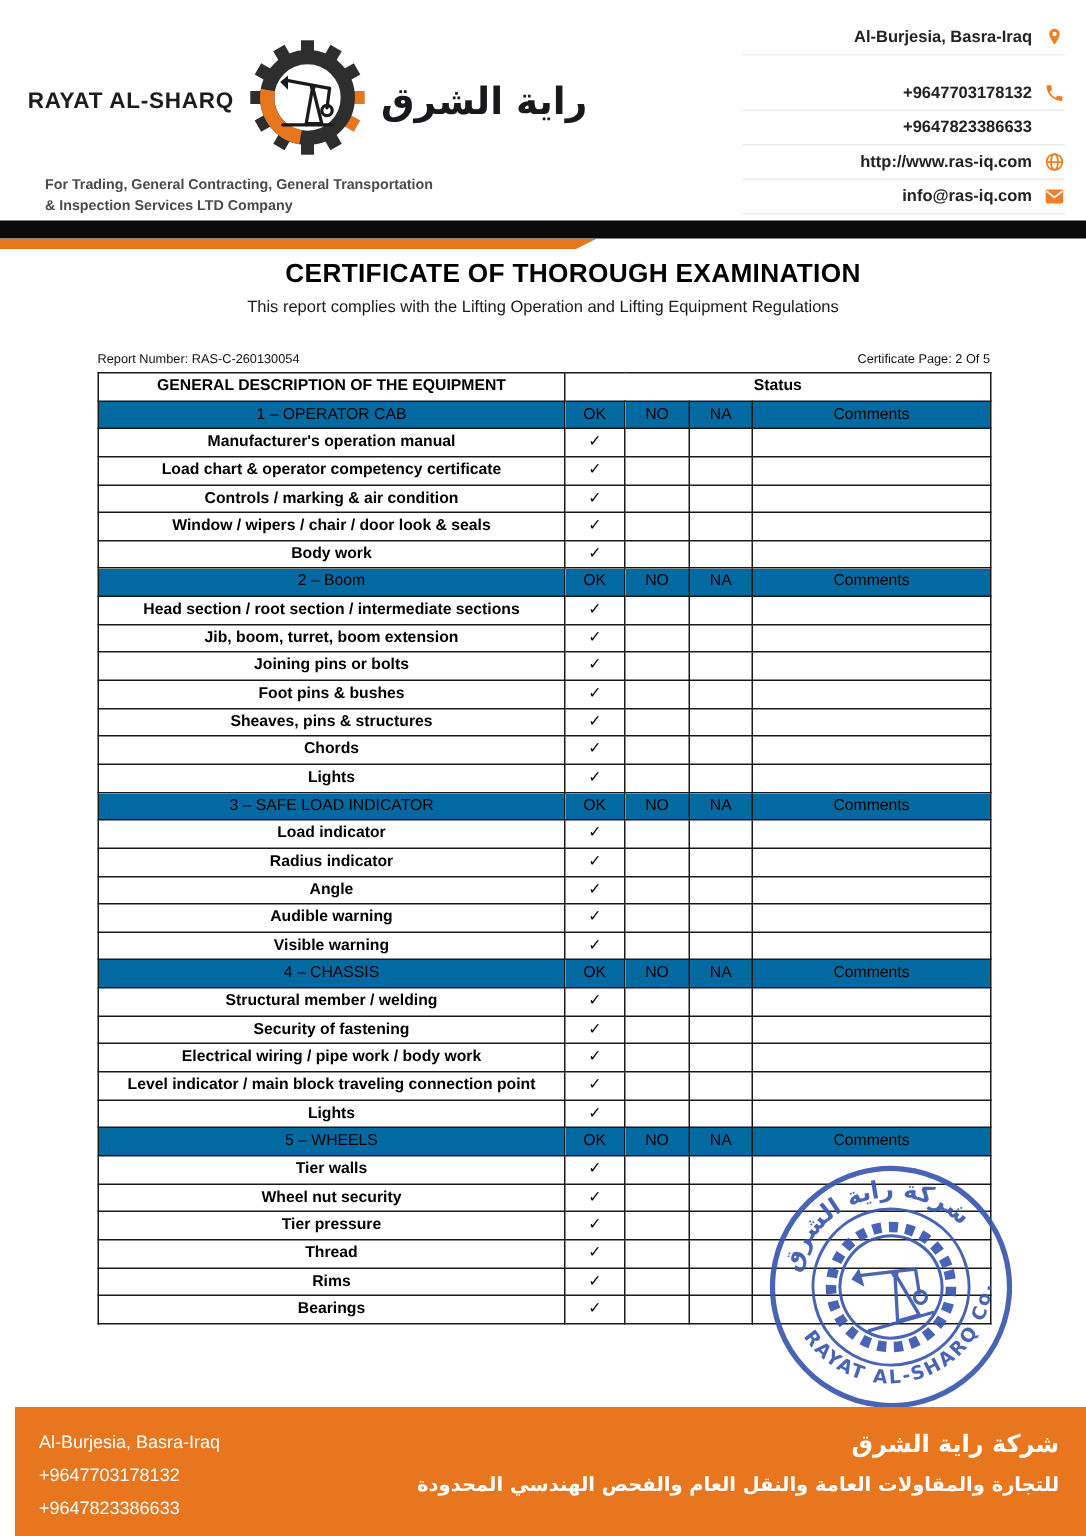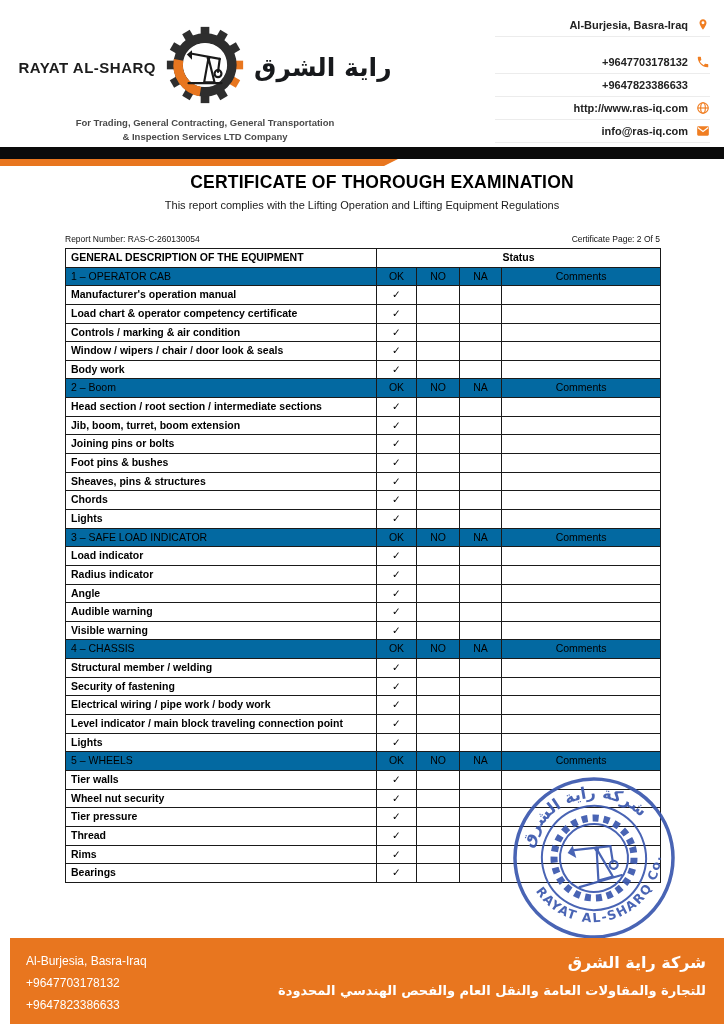--- a/index.html
+++ b/index.html
@@ -1,20 +1,20 @@
 <!DOCTYPE html>
 <html><head>
 <meta charset="utf-8">
 <style>
   * { box-sizing: border-box; margin: 0; padding: 0; }
   body { background:#888; font-family:"Liberation Sans", sans-serif; }
   .page { position:relative; width:724px; height:1024px; background:#fff; overflow:hidden; margin:0 auto; }
 
   
-  .logo-block { position:absolute; left:30px; top:26px; width:350px; text-align:center; }
+  .logo-block { position:absolute; left:30px; top:26px; width:350px; text-align:left; }
   .logo-row { display:flex; align-items:center; justify-content:center; gap:10px; }
   .company-en { font-size:15px; font-weight:bold; color:#1c1c1c; letter-spacing:.5px; white-space:nowrap; }
   .company-ar { font-size:25px; font-weight:bold; color:#17191c; font-family:"DejaVu Sans", sans-serif; white-space:nowrap; }
   .tagline { margin-top:8px; font-size:9.5px; font-weight:bold; color:#4a4a4a; line-height:1.45; }
 
   .contact-block { position:absolute; right:14px; top:14px; width:215px; }
   .contact-row { display:flex; align-items:center; justify-content:flex-end; gap:8px;
                  height:23px; border-bottom:1px solid #ececec; font-size:11px; font-weight:600; color:#222; }
   .contact-row:first-child { margin-bottom:14px; }
   .contact-row .ico { width:14px; height:14px; flex:0 0 14px; display:inline-flex; }
@@ -31,21 +31,21 @@
 
   
   .meta-row { position:absolute; left:65px; top:234px; width:595px; display:flex;
               justify-content:space-between; font-size:8.5px; color:#111;gap:20px; }
 
   
   .table-wrap { position:absolute; left:65px; top:248px; width:595px; }
   table.equip { border-collapse:collapse; table-layout:fixed; width:595px; }
   table.equip td { border:1px solid #1a1a1a; padding:2px 5px; font-size:10.5px; line-height:1.3;
                    color:#000; vertical-align:middle; overflow:hidden; }
-  td.desc { text-align:left; font-weight:bold; }
+  td.desc { text-align:center; font-weight:bold; }
   td.status-col { text-align:center; }
   td.check-cell { font-family:"DejaVu Sans", sans-serif; font-size:11px; }
   tr.head-row td { font-weight:bold; background:#fff; }
   tr.section-row td { background:#0369a1; font-weight:normal; }
 
   
   .stamp { position:absolute; left:508px; top:772px; width:172px; height:172px;
            transform:rotate(-16deg); opacity:.92; pointer-events:none; }
 
   

